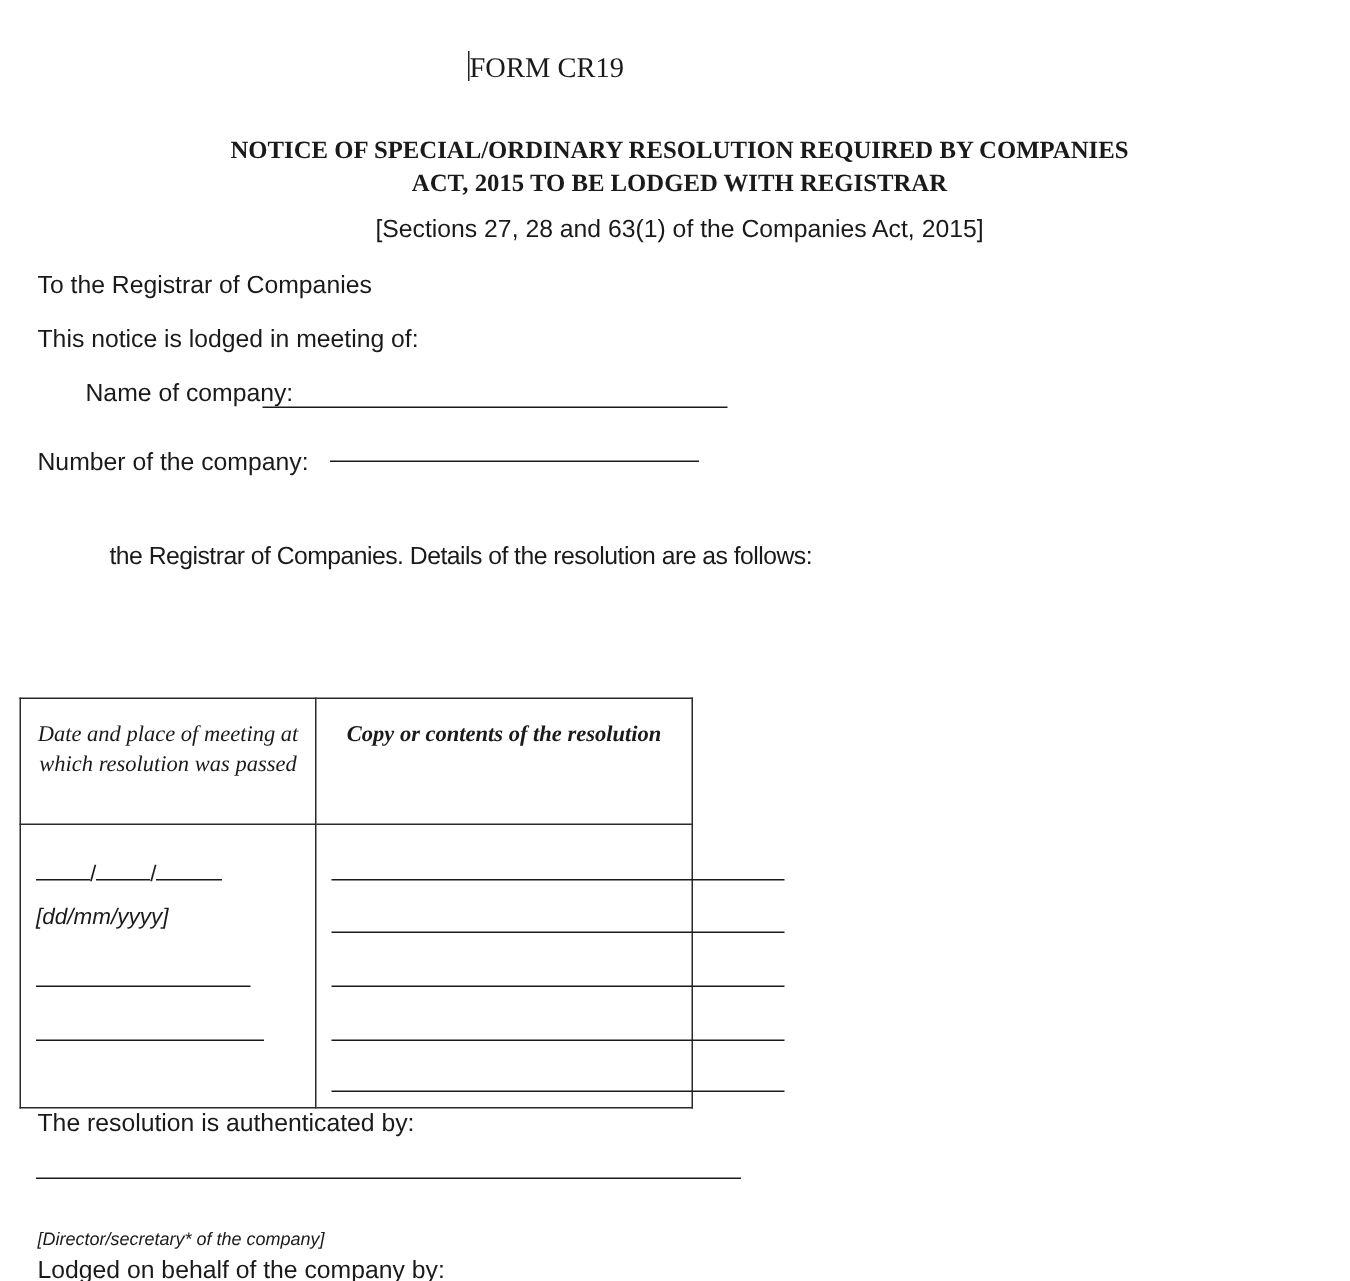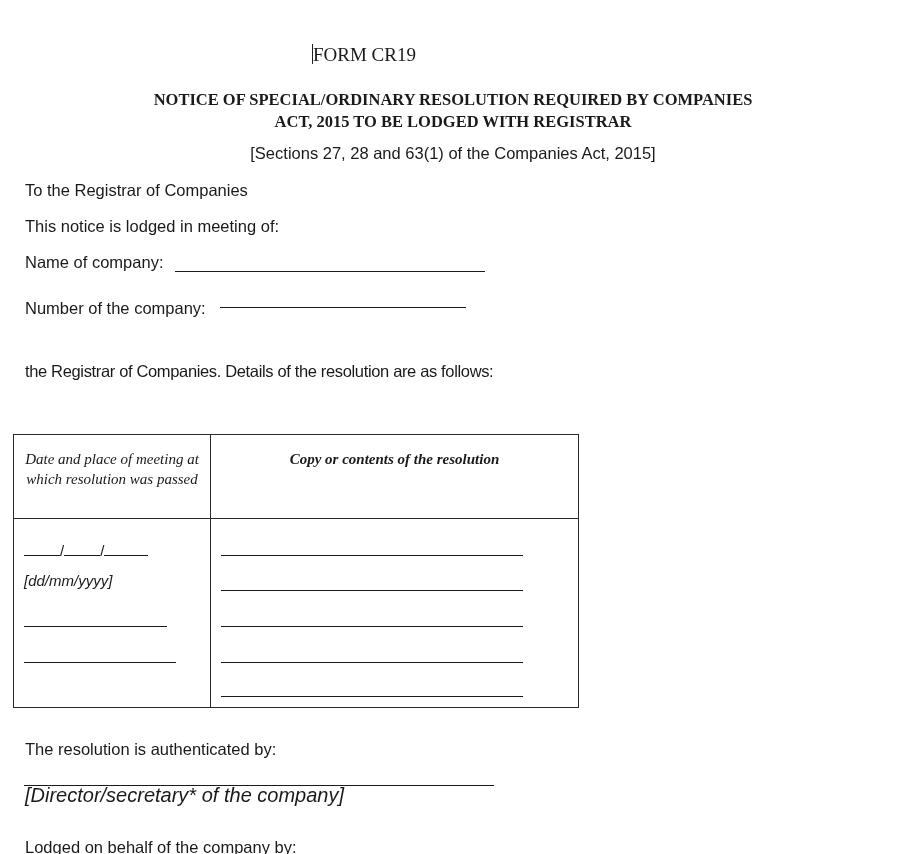--- a/index.html
+++ b/index.html
@@ -2,57 +2,57 @@
 <html><head>
 <meta charset="utf-8">
 <style>
   html, body { margin:0; padding:0; }
   body {
     width:900px; height:854px; overflow:hidden; background:#ffffff; color:#1a1a1a;
     font-family: "Liberation Sans", "DejaVu Sans", sans-serif; position:relative;
   }
   .abs { position:absolute; white-space:nowrap; }
   .serif { font-family: "Liberation Serif", "DejaVu Serif", serif; }
-  .form-title { left:0; width:728px; top:44px; text-align:center; font-size:19px; }
+  .form-title { left:0; width:728px; top:34px; text-align:center; font-size:19px; }
   .caret { display:inline-block; width:1px; height:20px; background:#222; vertical-align:-3px; margin-right:0px; }
   .heading { left:0; width:906px; text-align:center; font-weight:bold; font-size:16.5px; }
   .sections { left:0; width:906px; top:144px; text-align:center; font-size:16.5px; }
   .body-text { font-size:16.5px; left:25px;text-align:center; }
   .line { position:absolute; border-bottom:1.3px solid #1a1a1a; height:0; }
   .para { position:absolute; left:25px; width:870px; font-size:16.5px; line-height:24px; letter-spacing:-0.35px; }
   .blank { display:inline-block; border-bottom:1.3px solid #1a1a1a; height:14px; vertical-align:baseline; }
   table.res {
-    position:absolute; left:13px; top:434px; border-collapse:collapse; width:566px;
+    position:absolute; left:13px; top:465px; border-collapse:collapse; width:449px;
   }
   table.res td { border:1.4px solid #2a2a2a; vertical-align:top; padding:0; }
   .hdr { font-family:"Liberation Serif","DejaVu Serif",serif; font-style:italic; font-size:15px; text-align:center; line-height:20px; }
   .it { font-style:italic; }
 </style>
 </head>
 <body>
 
 <div class="abs serif form-title">
   <span class="caret"></span><span>FORM CR19</span>
 </div>
 
 <div class="abs serif heading" style="top:90px;">NOTICE OF SPECIAL/ORDINARY RESOLUTION REQUIRED BY COMPANIES</div>
 <div class="abs serif heading" style="top:112px;">ACT, 2015 TO BE LODGED WITH REGISTRAR</div>
 <div class="abs sections">[Sections 27, 28 and 63(1) of the Companies Act, 2015]</div>
 
 <div class="abs body-text" style="top:181px;">To the Registrar of Companies</div>
 <div class="abs body-text" style="top:217px;">This notice is lodged in meeting of:</div>
 
-<div class="abs body-text" style="top:253px;">Name of company:</div>
+<div class="abs body-text" style="top:253px;margin-left:32px;">Name of company:</div>
 <div class="line" style="left:175px; top:271px; width:310px;"><span></span></div>
 
 <div class="abs body-text" style="top:299px;">Number of the company:</div>
 <div class="line" style="left:220px; top:307px; width:246px;"><span></span></div>
 
 <div class="para" style="top:359px;">
-  <div style="white-space:nowrap;">the Registrar of Companies.  Details of the resolution are as follows:</div>
+  <div style="white-space:nowrap;margin-left:48px;">the Registrar of Companies.  Details of the resolution are as follows:</div>
 </div>
 
 <table class="res">
   <tbody>
       <tr style="height:84px;">
     <td style="width:196px;">
       <div class="hdr" style="padding:14px 10px 0 10px; white-space:normal;">Date and place of meeting at which resolution was passed</div>
     </td>
     <td>
       <div class="hdr" style="padding:14px 0 0 0;font-weight:bold;">Copy or contents of the resolution</div>
@@ -73,14 +73,14 @@
       <div class="line" style="left:10px; top:107px; width:302px;"></div>
       <div class="line" style="left:10px; top:143px; width:302px;"></div>
       <div class="line" style="left:10px; top:177px; width:302px;"></div>
     </td>
   </tr>
 </tbody>
   </table>
 
 <div class="abs body-text" style="top:740px;">The resolution is authenticated by:</div>
 <div class="line" style="left:24px; top:785px; width:470px;"></div>
-<div class="abs body-text it" style="top:784px; font-size:20px;">[Director/secretary* of the company]</div>
+<div class="abs body-text it" style="top:819px; font-size:12px;">[Director/secretary* of the company]</div>
 <div class="abs body-text" style="top:838px;">Lodged on behalf of the company by:</div>
 
 </body></html>

